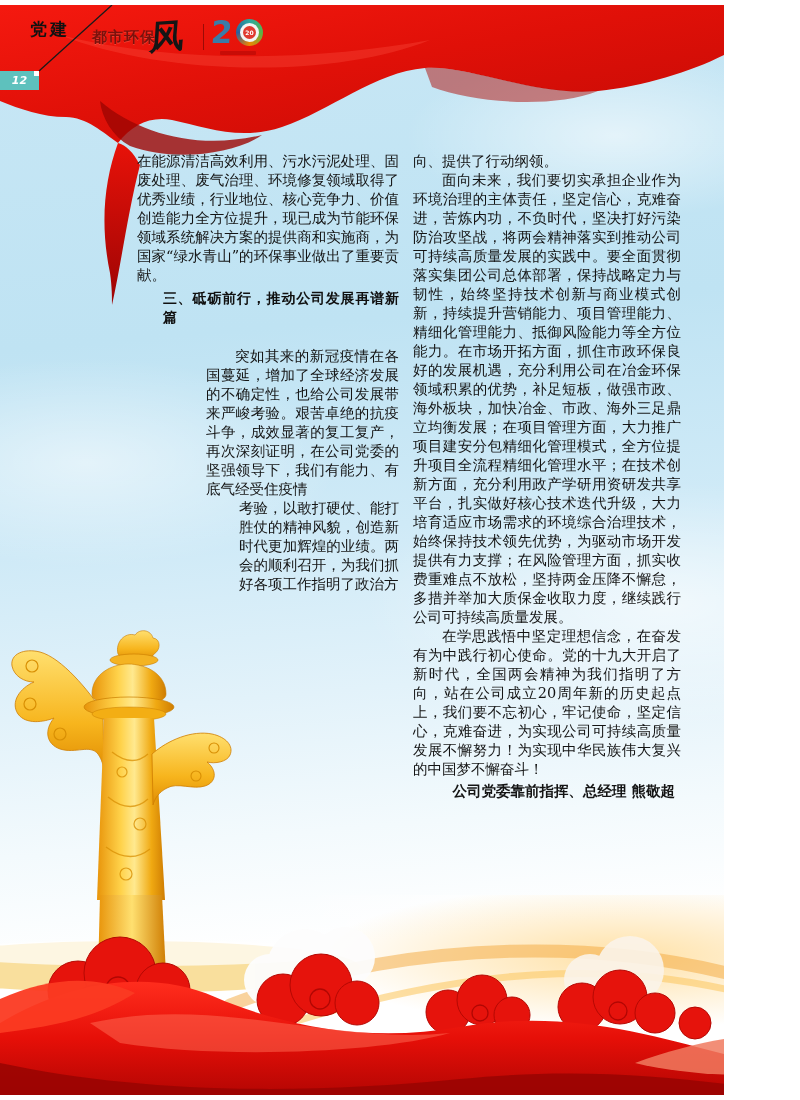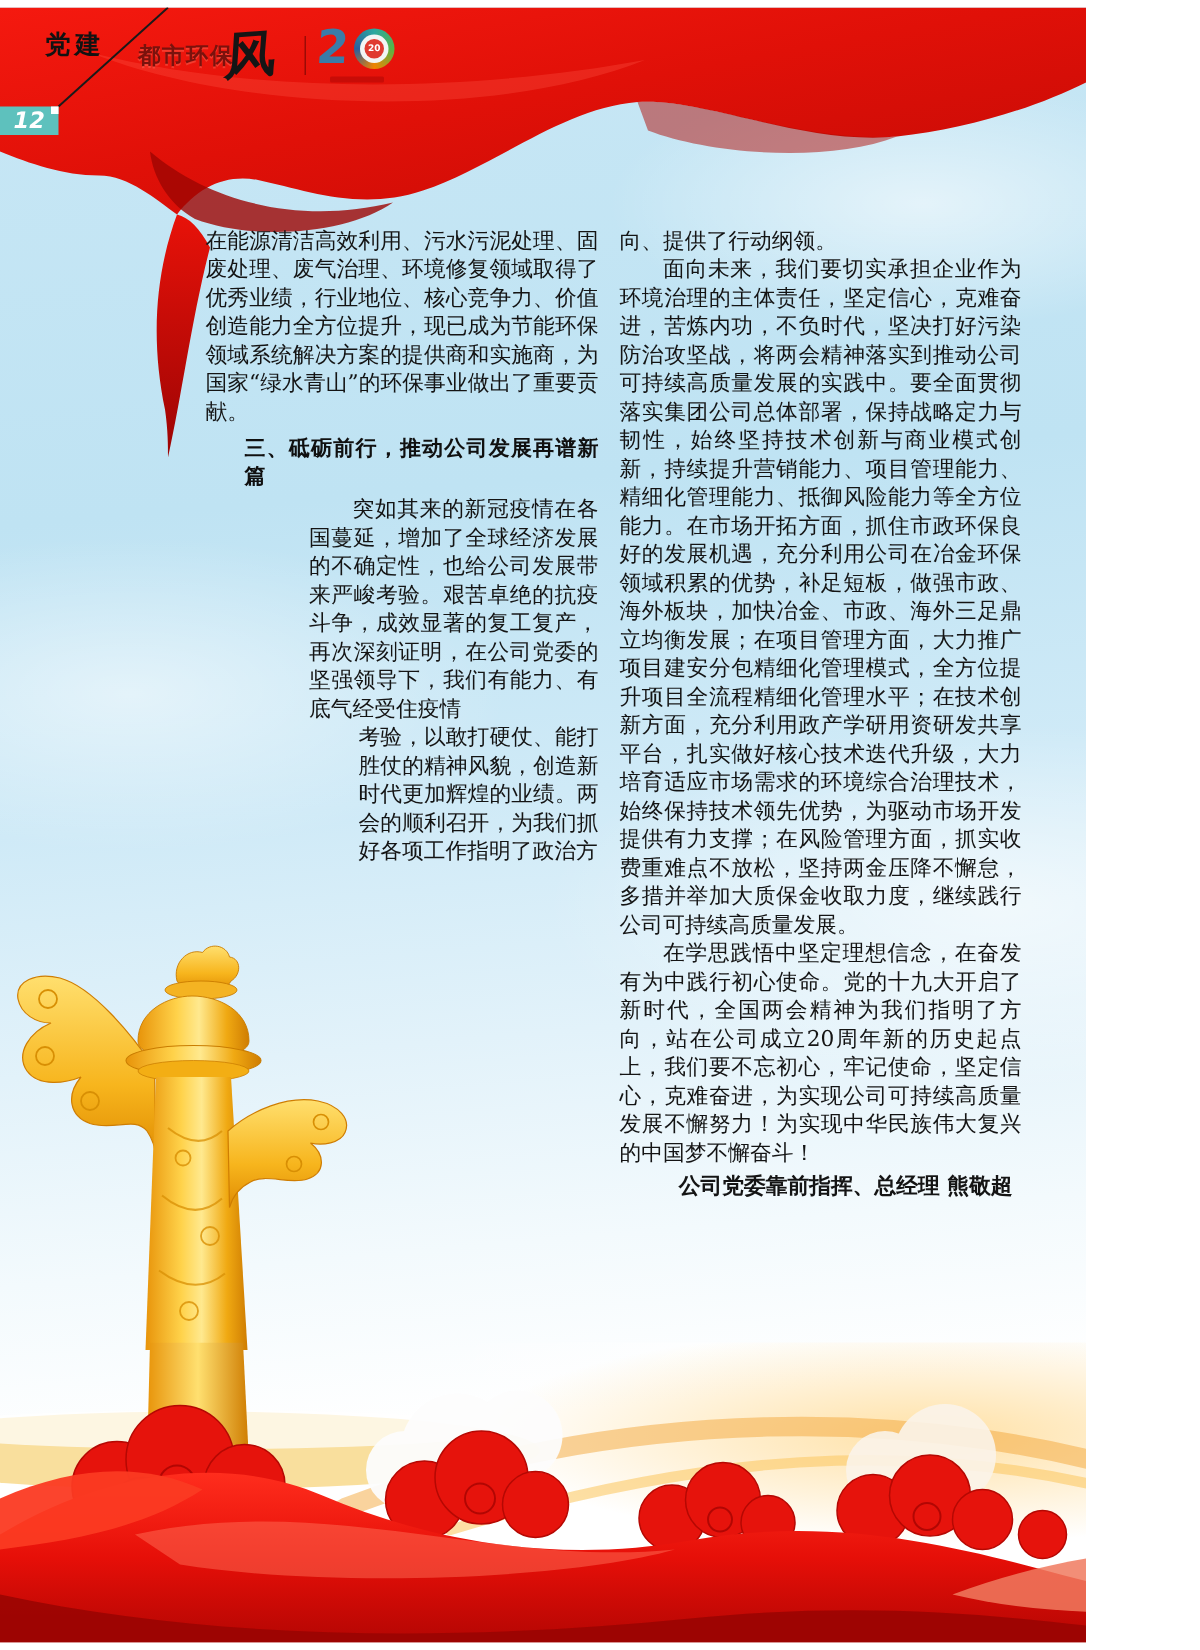--- a/index.html
+++ b/index.html
@@ -20,31 +20,31 @@
   .calli{position:absolute;left:150px;top:14px;font-size:34px;font-weight:bold;color:#151515;font-family:"DejaVu Serif","Liberation Serif",serif;transform:skewX(-8deg) rotate(-4deg);}
   .mast-divider{position:absolute;left:203px;top:24px;width:1px;height:26px;background:rgba(60,0,0,.45);}
   .anniv-2{position:absolute;left:211px;top:14px;font-size:31px;font-weight:bold;color:#3a7ca8;transform:skewX(-4deg);}
   .anniv-0{position:absolute;left:236px;top:19px;width:27px;height:27px;border-radius:50%;
     background:conic-gradient(#2ba8a0,#57b447,#f08300,#2b5f9e,#2ba8a0);display:flex;align-items:center;justify-content:center;}
   .anniv-0 .hole{width:19px;height:19px;border-radius:50%;background:#f2f5f4;display:flex;align-items:center;justify-content:center;}
   .anniv-0 .dot{width:13px;height:13px;border-radius:50%;background:#e03a2f;color:#ffffff;font-size:6px;font-weight:bold;display:flex;align-items:center;justify-content:center;}
   .tagline{position:absolute;left:220px;top:51px;width:36px;height:4px;background:#c00b06;opacity:.8;border-radius:1px;}
   
   .page-tab{position:absolute;left:0;top:71px;width:39px;height:19px;background:#5ec1bd;color:#ffffff;
-    font-size:15px;font-weight:bold;font-style:italic;text-align:center;line-height:19px;}
+    font-size:11px;font-weight:bold;font-style:italic;text-align:center;line-height:19px;}
   .page-tab .corner{position:absolute;top:0;right:0;width:5px;height:5px;background:#ffffff;}
   
   .col{position:absolute;top:152px;font-family:"DejaVu Serif","Liberation Serif",serif;
     font-size:14.5px;line-height:19px;color:#141414;text-align:justify;text-justify:inter-character;word-break:break-all;}
   .col-left{left:137px;width:262px;}
   .col-right{left:413px;width:268px;}
   .col p{margin:0;text-indent:2em;}
   .col p.cont{text-indent:0;}
-  .col .heading{font-family:Liberation Sans, sans-serif;font-weight:bold;font-size:14px;
-    text-indent:0;margin:4px 0 4px 26px;color:#101010;}
+  .col .heading{font-family:Liberation Serif, serif;font-weight:bold;font-size:14px;
+    text-indent:0;margin:4px 0 20px 26px;color:#101010;}
   .col .p3a{margin-left:69px;}
   .col .p3b{margin-left:102px;text-indent:0;}
   .col .signature{font-family:"DejaVu Sans","Liberation Sans",sans-serif;font-weight:bold;
     text-indent:0;text-align:right;padding-right:6px;margin-top:3px;}
 </style>
 </head>
 <body>
 
 <div class="page">
   <div class="sky"></div>

